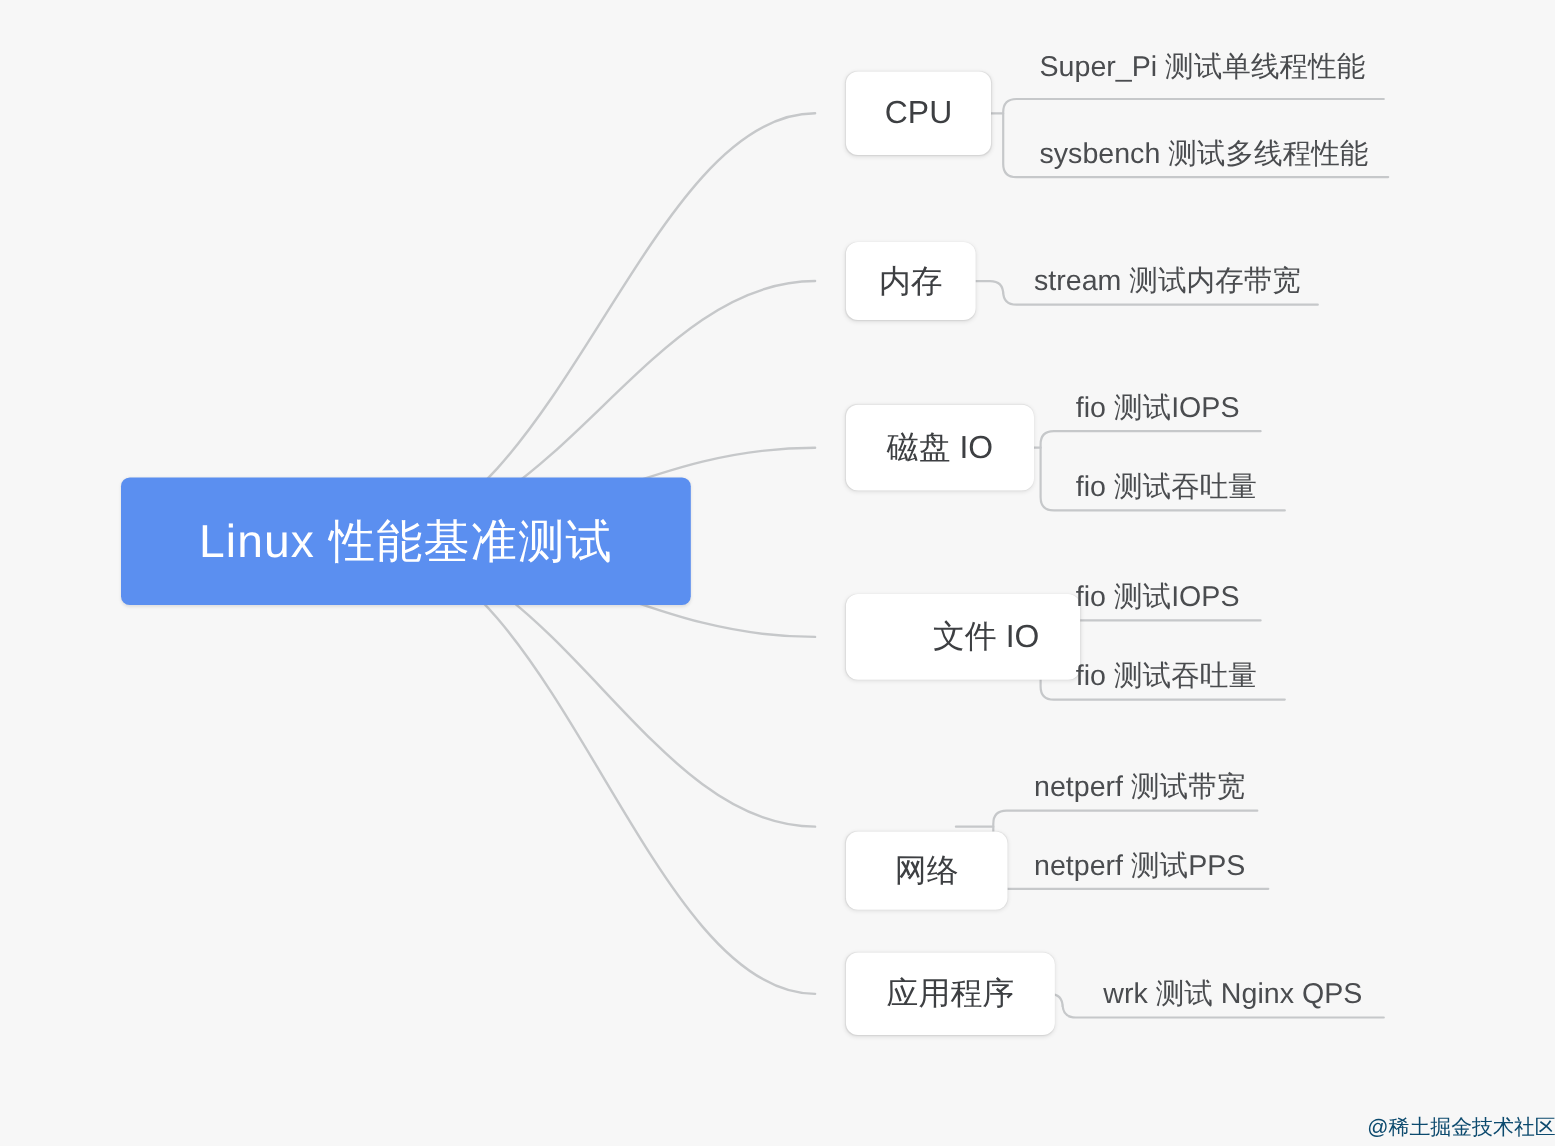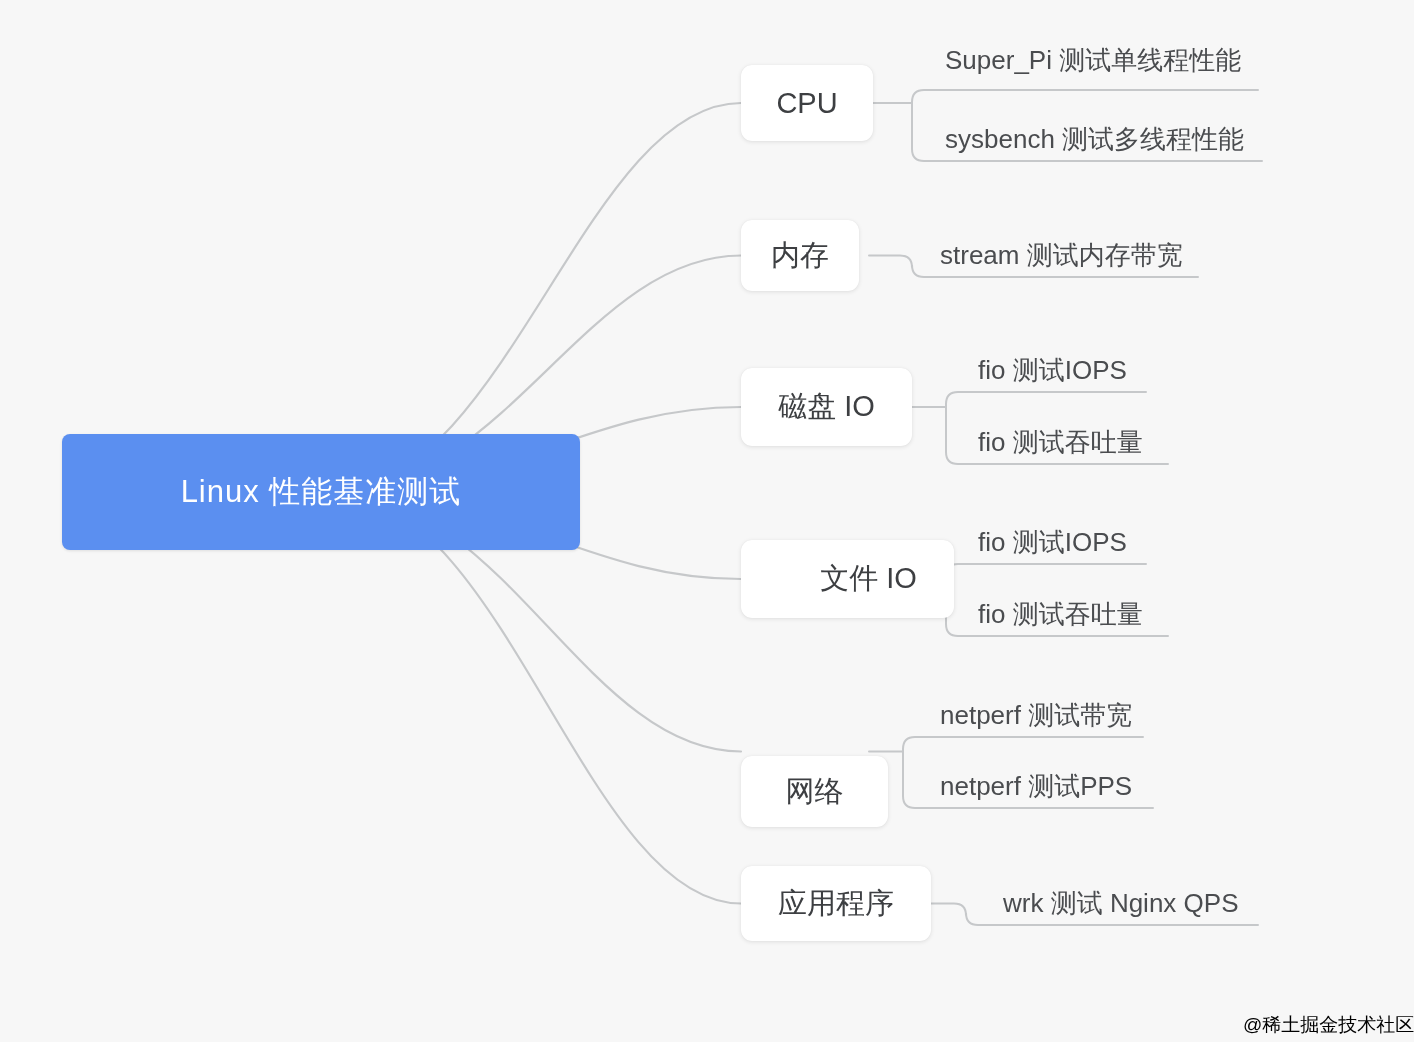--- a/index.html
+++ b/index.html
@@ -24,38 +24,40 @@
     pointer-events: none;
   }
   .root-node {
     position: absolute;
     display: flex;
     align-items: center;
     justify-content: center;
     background: #5b8ff0;
     border-radius: 8px;
     color: #ffffff;
-    font-size: 31px;
+    font-size: 42px;
     font-weight: 400;
     letter-spacing: 1px;
     box-shadow: 0 1px 3px rgba(0,0,0,0.10);
     white-space: nowrap;
+    margin-left: 48px;
   }
   .branch-node {
     position: absolute;
     display: flex;
     align-items: center;
     justify-content: center;
     background: #ffffff;
     border-radius: 11px;
     color: #3d3f42;
     font-size: 29px;
     font-weight: 400;
     box-shadow: 0 1px 4px rgba(0,0,0,0.10), 0 0 1px rgba(0,0,0,0.07);
     white-space: nowrap;
+    margin-left: 28px;
   }
   .leaf-node {
     position: absolute;
     display: flex;
     align-items: flex-end;
     color: #4a4c4f;
     font-size: 26px;
     font-weight: 400;
     white-space: nowrap;
     padding-bottom: 4px;
@@ -166,15 +168,15 @@
         <span>netperf 测试PPS</span>
       </div>
       <div class="branch-node" style="left: 741px; top: 866px; width: 190px; height: 75px;">
         <span>应用程序</span>
       </div>
       <div class="leaf-node" style="left: 1003px; top: 879px; height: 46px;">
         <span>wrk 测试 Nginx QPS</span>
       </div>
     </div>
 
-  <div class="watermark" style="left: 1243px; top: 1012px; color: #000000;">@稀土掘金技术社区</div>
+  <div class="watermark" style="left: 1243px; top: 1012px; color: #0c4a6e;">@稀土掘金技术社区</div>
 
 </div>
 
 </body></html>

